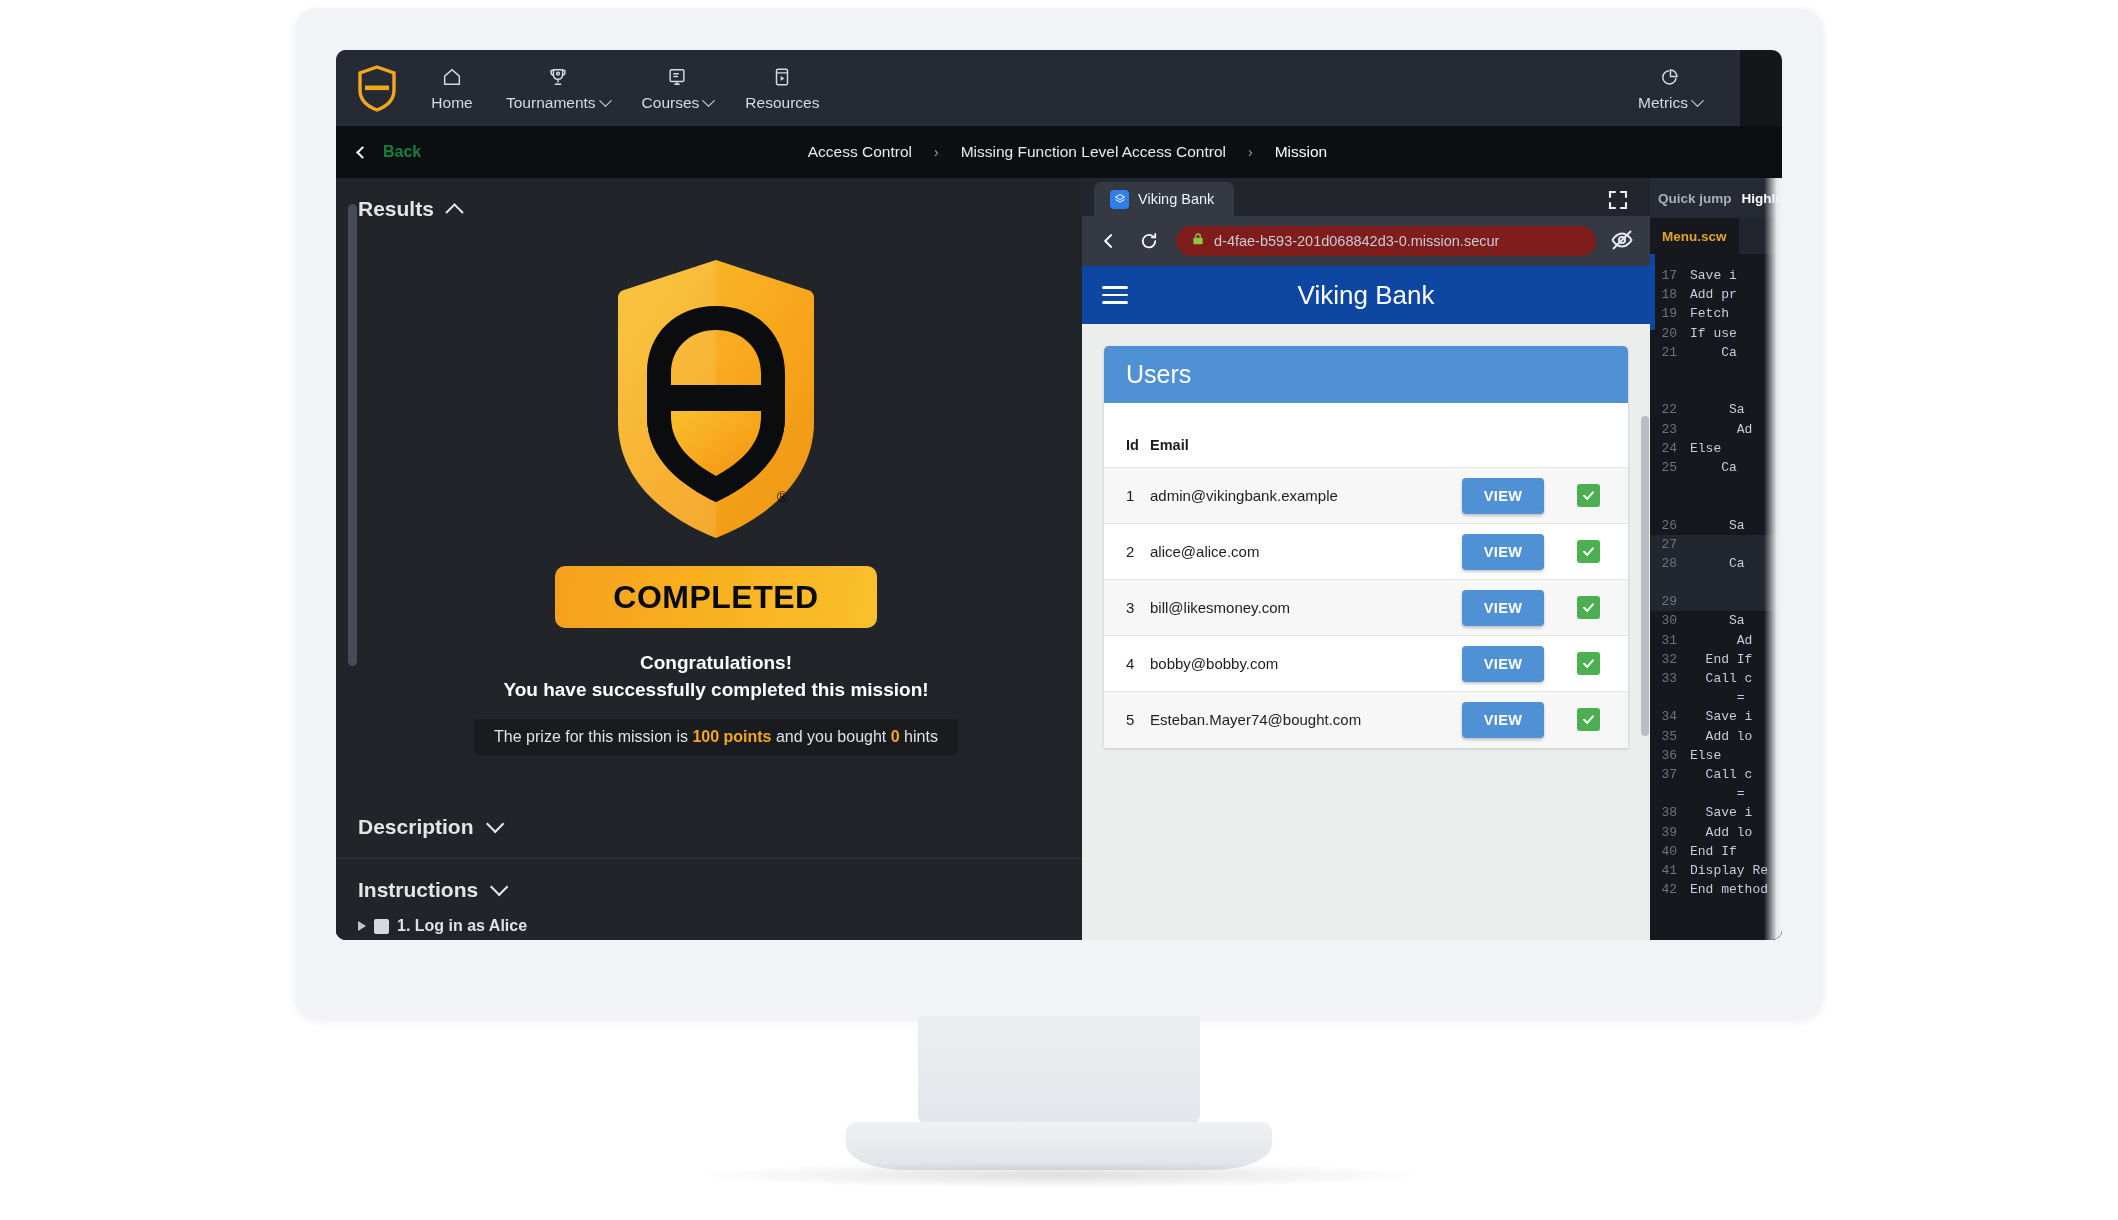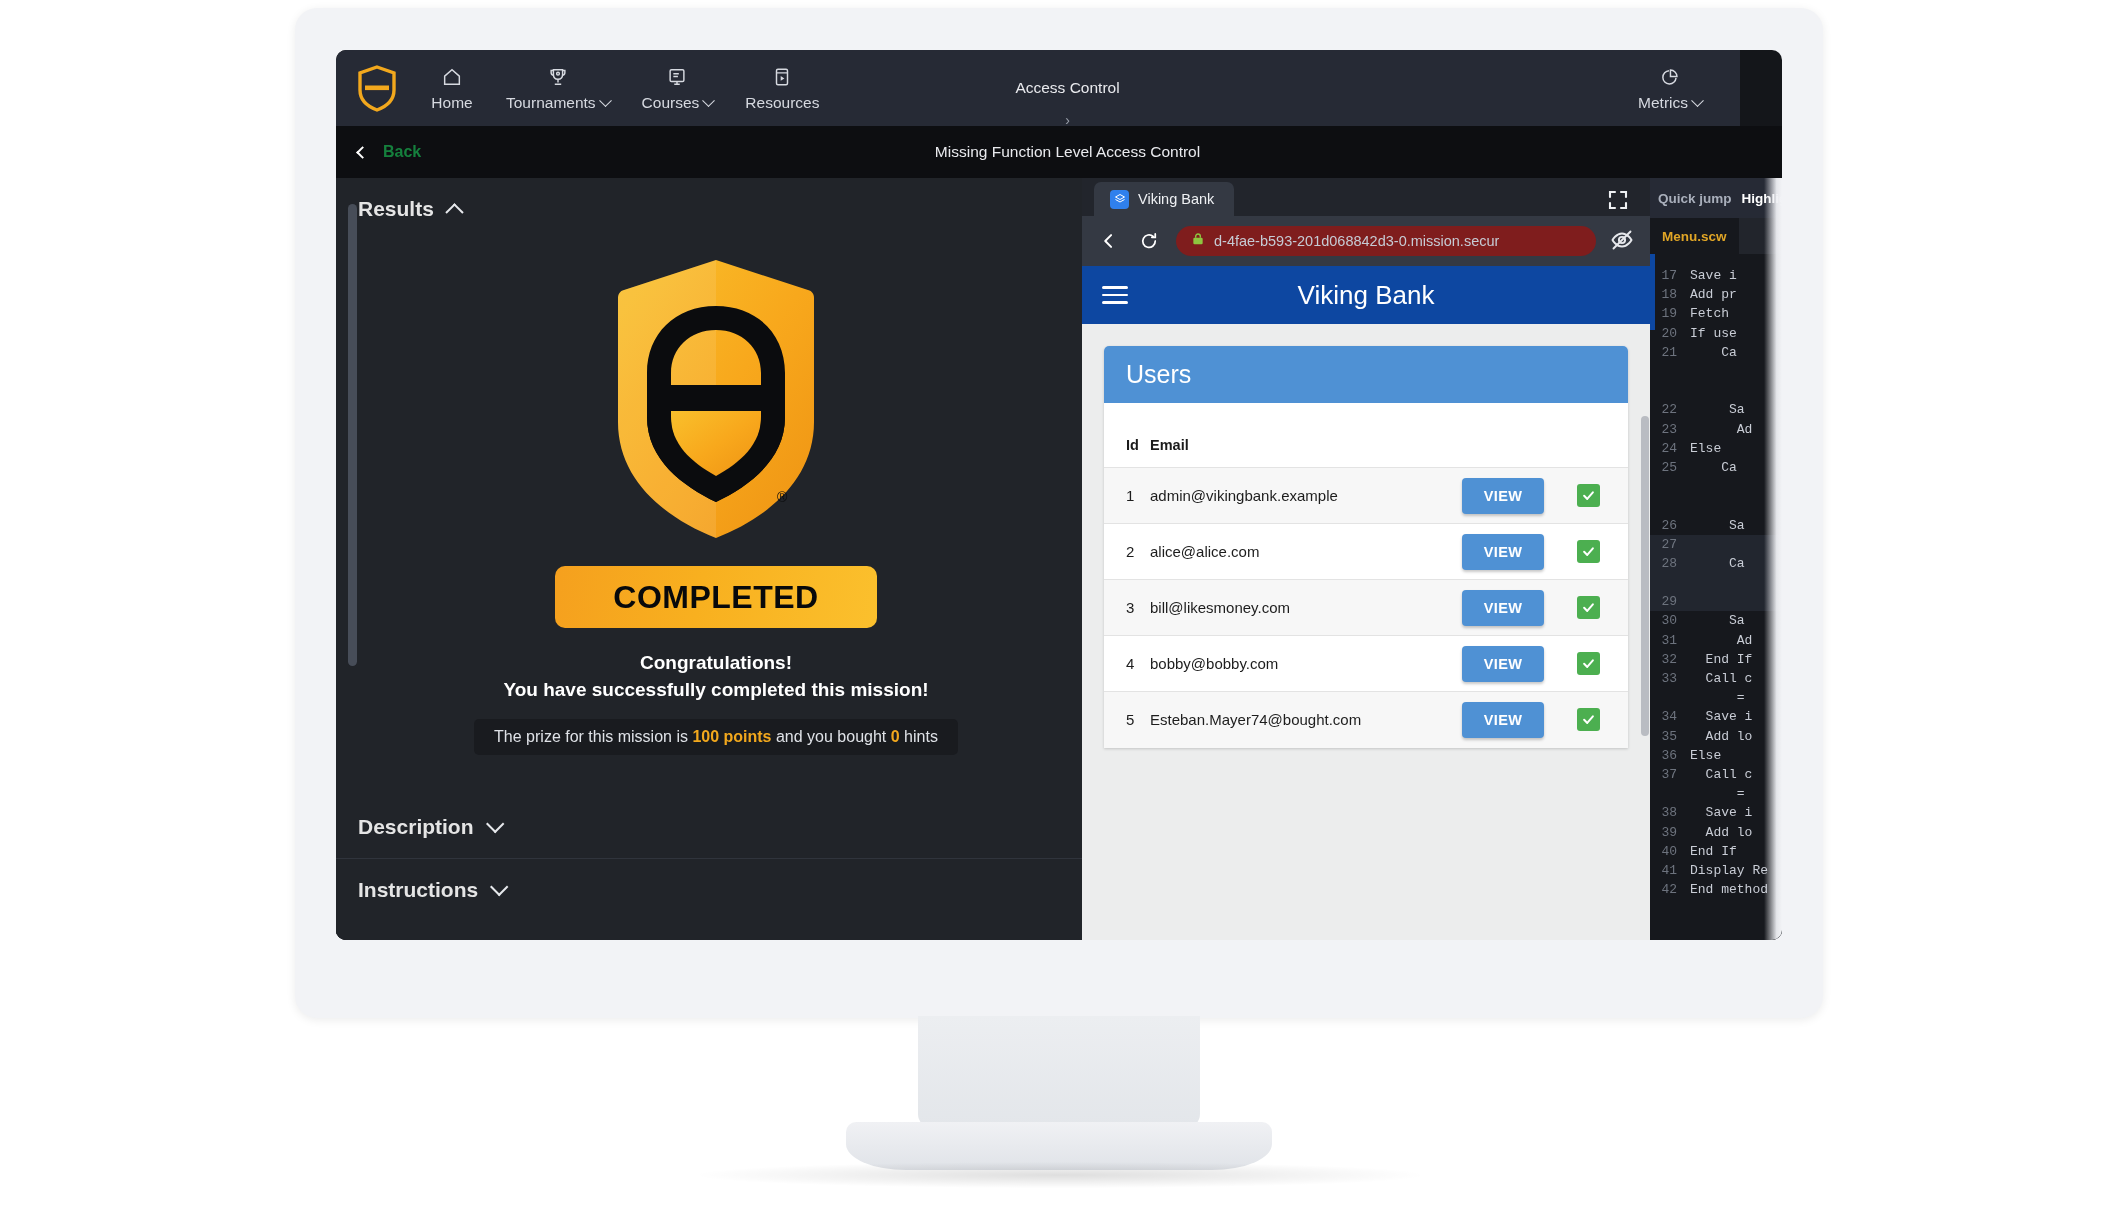--- a/index.html
+++ b/index.html
@@ -87,24 +87,24 @@
     display: flex; align-items: center; gap: 16px;
     color: #15803d; font-size: 16px; font-weight: 600;
     margin-left: 22px; cursor: pointer;
   }
   .chev-left { display:inline-block; width: 9px; height: 9px;
     border-left: 2px solid #fff; border-bottom: 2px solid #fff;
     transform: rotate(45deg); }
   #breadcrumb {
     position: absolute; left: 17px; right: 0;
     display: flex; align-items: center; justify-content: center;
-    gap: 15px; pointer-events: none; flex-direction: column;
+    gap: 22px; pointer-events: none;
   }
   #breadcrumb span.crumb { color: #e9eaee; font-size: 15.5px; pointer-events: auto; cursor: pointer; }
-  #breadcrumb span.crumb.last { color: #ffffff; font-weight: 700; text-align: center; }
+  #breadcrumb span.crumb.last { color: #ffffff; font-weight: 400; text-align: center; }
   #breadcrumb span.sep { color: #9aa0ab; font-size: 14px; }
 
   
   #workarea {
     position: absolute; left: 0; top: 128px;
     width: 1446px; height: 762px;
     background: #1d2026;
   }
 
   
@@ -465,20 +465,25 @@
             <span>Description</span>
             <i class="caret-lg down"></i>
           </div>
         </div>
 
         <div class="section-divider" style="top:680px"></div>
         <div id="instr-section">
           <div class="section-head">
             <span>Instructions</span>
             <i class="caret-lg down"></i>
+          </div>
+          <div id="instr-peek">
+            <i class="peek-tri"></i>
+            <i class="peek-check"></i>
+            <span>1. Log in as Alice</span>
           </div>
         </div>
 
         <div id="left-scrollbar"></div>
       </div>
 
       <div id="browser">
         <div id="browser-tabbar">
           <div id="browser-tab">
             <span id="tab-favicon">

